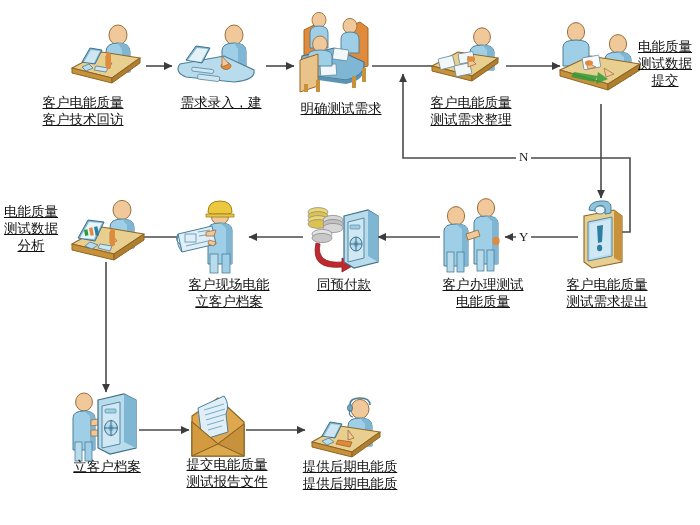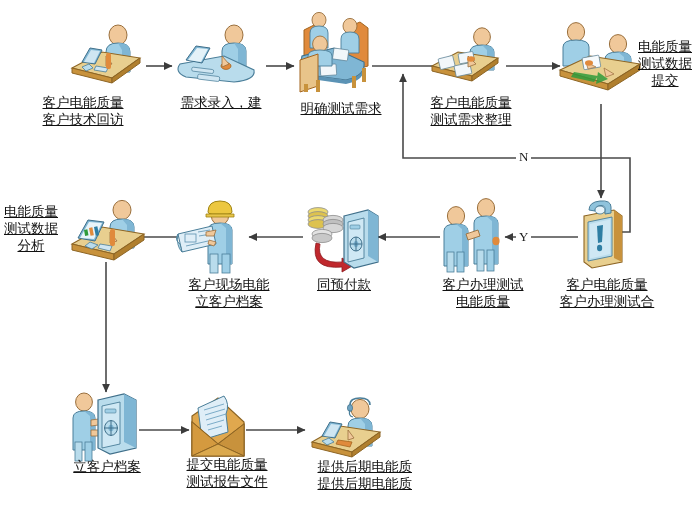--- a/index.html
+++ b/index.html
@@ -199,21 +199,21 @@
       <path d="M12,24 L32,19.5 L32,54 L12,58.5 Z" fill="#cfe8f4"></path>
       <path d="M19,26 L25,25 L24,42 L20,43 Z" fill="#2e7ea3"></path>
       <ellipse cx="21.6" cy="48" rx="2.6" ry="3.2" fill="#2e7ea3"></ellipse>
 
       <path d="M11,10 Q11,2 22,1 Q33,0 33,7 L33,13 L27,14 L27,9 Q27,5 22,5.6 Q17,6.2 17,11 Z" fill="#8fc3dc" stroke="#4a7e99" stroke-width="1"></path>
       <ellipse cx="22" cy="10" rx="5" ry="4" fill="#e8f4fa" stroke="#4a7e99" stroke-width=".9"></ellipse>
     </svg>
   </div>
   <div class="label" style="left:548px;top:276px;width:118px;">
     <div>客户电能质量</div>
-    <div>客户办理测试合</div>
+    <div>测试需求提出</div>
   </div>
 
   <div class="icon-wrap" style="left:438px;top:196px;">
     <svg class="ico" width="70" height="78" viewBox="0 0 70 78">
       <ellipse cx="18" cy="20" rx="8.6" ry="9.4" fill="#f0c89a" stroke="#9a6f3c" stroke-width="1"></ellipse>
       <path d="M6,70 L6,35 Q6,28 18,28 Q30,28 30,35 L30,70 Z" fill="#9fcfe6" stroke="#4a7e99" stroke-width="1"></path>
       <path d="M18,28 Q30,28 30,35 L30,70 L24,70 L24,33 Z" fill="#7fb6d4"></path>
       <rect x="9" y="56" width="7" height="20" fill="#b9dcec" stroke="#4a7e99" stroke-width=".8"></rect>
       <rect x="19" y="56" width="7" height="20" fill="#9fcfe6" stroke="#4a7e99" stroke-width=".8"></rect>
       <ellipse cx="48" cy="12" rx="8.6" ry="9.4" fill="#f0c89a" stroke="#9a6f3c" stroke-width="1"></ellipse>
@@ -373,18 +373,18 @@
       <path d="M8,46 L36,30 L76,36 L48,56 Z" fill="#e8cf8f" stroke="#8d6524" stroke-width="1.1"></path>
       <path d="M8,46 L48,56 L48,61 L8,51 Z" fill="#c8923c" stroke="#8d6524" stroke-width="1"></path>
       <path d="M48,56 L76,36 L76,41 L48,61 Z" fill="#b07f2e" stroke="#8d6524" stroke-width="1"></path>
       <path d="M18,40 L26,26 L38,28 L31,42 Z" fill="#7fb6d4" stroke="#3f6f8a" stroke-width="1"></path>
       <path d="M20,40 L27,28 L36,29 L30,41 Z" fill="#cfe6f2"></path>
       <path d="M25,42 L30,46 L23,49 L18,45 Z" fill="#b9dcec" stroke="#4a7e99" stroke-width=".8"></path>
       <path d="M34,44 L48,46 L46,51 L32,48 Z" fill="#e08a3c" stroke="#a3651e" stroke-width=".8"></path>
       <path d="M44,34 L50,42 L44,44 Z" fill="#f0c89a" stroke="#9a6f3c" stroke-width=".8"></path>
     </svg>
   </div>
-  <div class="label" style="left:288px;top:458px;width:124px;text-align:right;">
+  <div class="label" style="left:288px;top:458px;width:124px;">
     <div>提供后期电能质</div>
     <div>提供后期电能质</div>
   </div>
 
 </div>
 
 </body></html>

